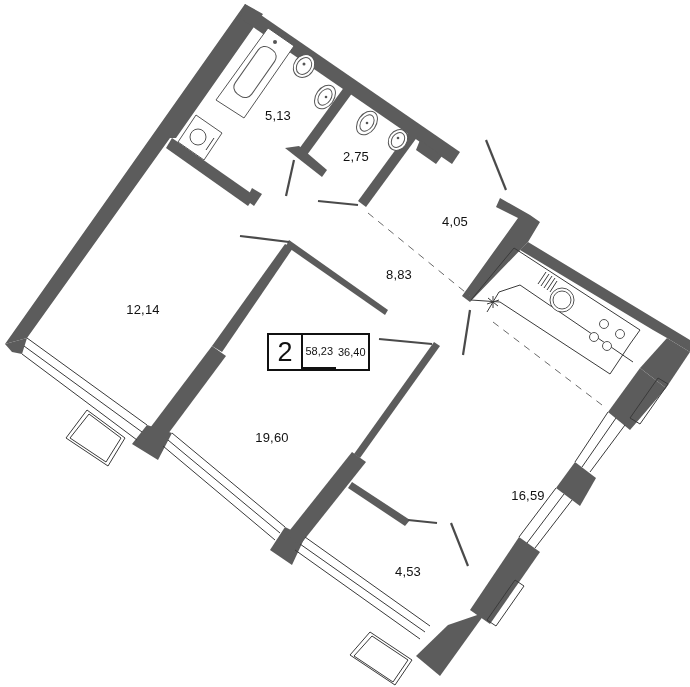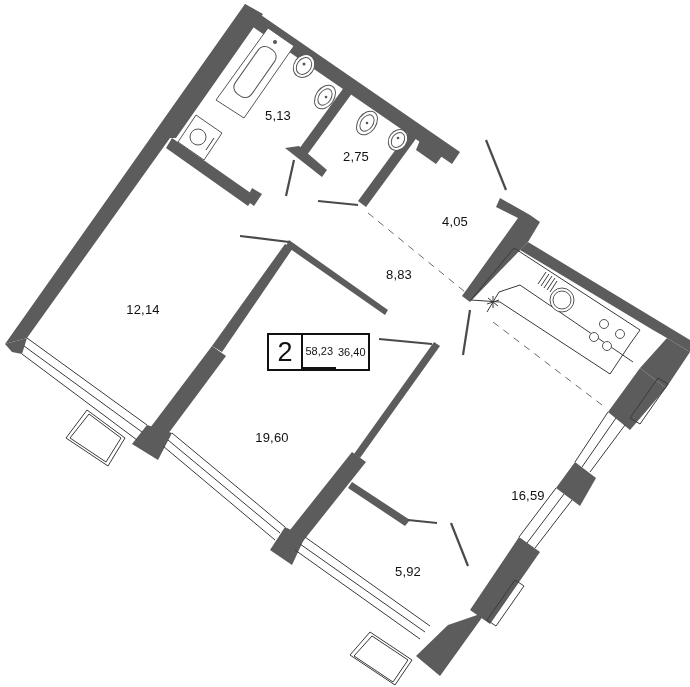--- a/index.html
+++ b/index.html
@@ -175,21 +175,21 @@
   </g>
 </svg>
 
 <div class="area-label" style="left:278px;top:115px;text-align:right;">5,13</div>
 <div class="area-label" style="left:356px;top:156px;">2,75</div>
 <div class="area-label" style="left:455px;top:221px;">4,05</div>
 <div class="area-label" style="left:399px;top:274px;">8,83</div>
 <div class="area-label" style="left:143px;top:309px;">12,14</div>
 <div class="area-label" style="left:272px;top:437px;">19,60</div>
 <div class="area-label" style="left:528px;top:464px;margin-top:31px;">16,59</div>
-<div class="area-label" style="left:408px;top:571px;">5,92</div>
+<div class="area-label" style="left:408px;top:571px;">4,53</div>
 
 <div class="badge">
   <div class="rooms">2</div>
   <div class="areas">
     <div>58,23</div>
     <div>36,40</div>
   </div>
 </div>
 
 </body></html>

